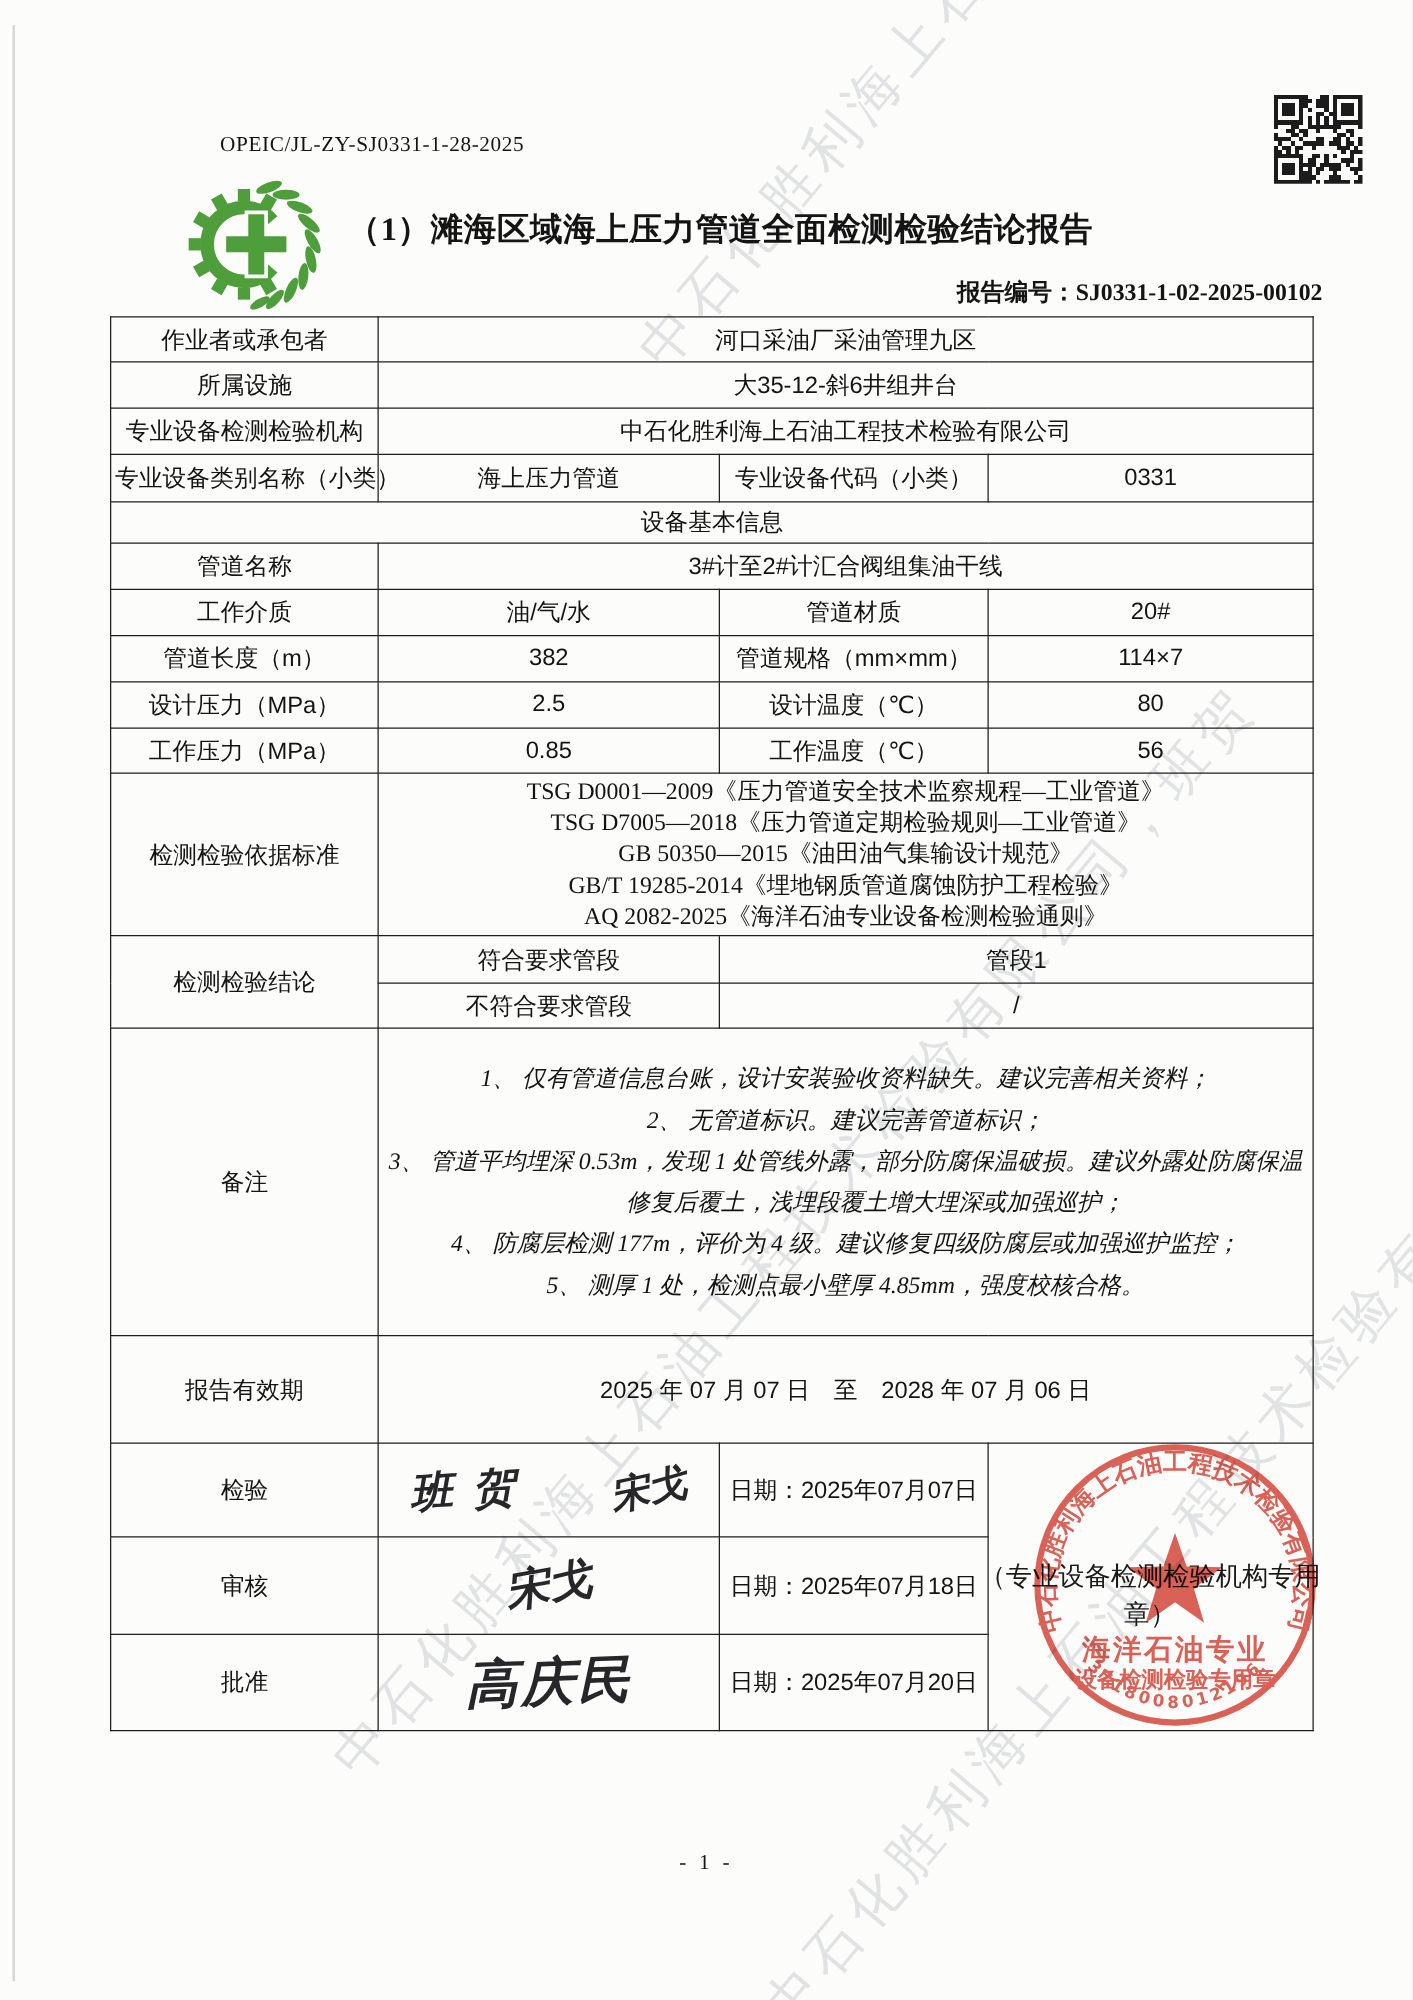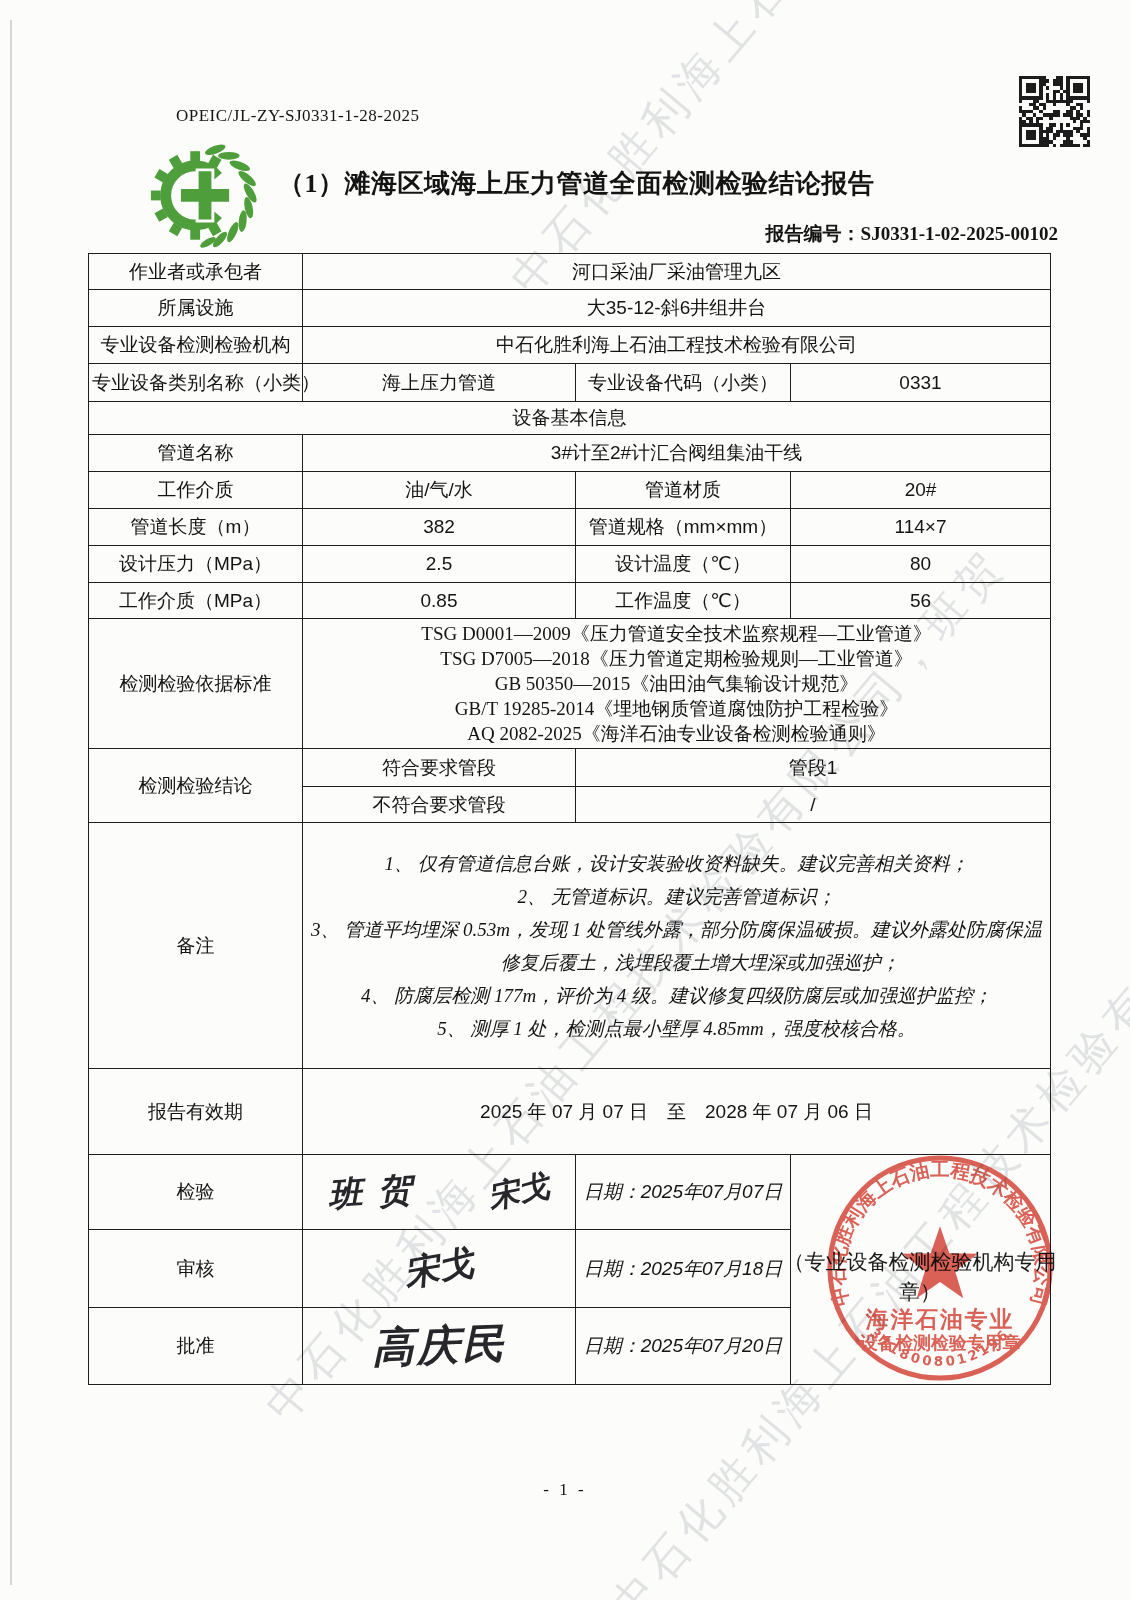--- a/index.html
+++ b/index.html
@@ -38,21 +38,21 @@
   .h75{height:75px}.h85{height:78px}.h77{height:77px}
   td.std{
     text-align:left;padding:4px 8px;font-size:18px;line-height:25px;
     font-family:"Liberation Serif","DejaVu Serif",serif;
   }
   td.remarks{
     text-align:left;padding:6px 8px 6px 12px;font-size:19px;line-height:33px;
     font-family:"Liberation Serif","DejaVu Serif",serif;
   }
   .remark-line{padding-left:2.5em;text-indent:-2.5em;font-style:italic;}
-  td.date{text-align:left;padding-left:7px;white-space:nowrap;font-size:19px;font-style:italic;}
+  td.date{text-align:left;padding-left:7px;white-space:nowrap;font-size:19px;}
   
   .sig{
     display:inline-block;font-family:"DejaVu Serif",serif;font-style:italic;
     font-weight:bold;color:#26262b;
   }
   .sig-row1{display:flex;justify-content:space-between;align-items:center;padding:0 22px;}
   .sig-inspect1{font-size:34px;letter-spacing:16px;transform:rotate(-4deg);}
   .sig-inspect2{font-size:31px;transform:rotate(-12deg);}
   .sig-review{font-size:35px;transform:rotate(-10deg);}
   .sig-approve{font-size:42px;letter-spacing:3px;transform:rotate(-2deg);}
@@ -408,21 +408,21 @@
       <td class="lbl">管道规格（mm×mm）</td>
       <td>114×7</td>
     </tr>
     <tr class="h37">
       <td class="lbl">设计压力（MPa）</td>
       <td>2.5</td>
       <td class="lbl">设计温度（℃）</td>
       <td>80</td>
     </tr>
     <tr class="h36">
-      <td class="lbl">工作介质（MPa）</td>
+      <td class="lbl">工作压力（MPa）</td>
       <td>0.85</td>
       <td class="lbl">工作温度（℃）</td>
       <td>56</td>
     </tr>
     <tr class="h130">
       <td class="lbl">检测检验依据标准</td>
       <td colspan="3" class="std">
         <div>TSG D0001—2009《压力管道安全技术监察规程—工业管道》</div>
         <div>TSG D7005—2018《压力管道定期检验规则—工业管道》</div>
         <div>GB 50350—2015《油田油气集输设计规范》</div>

